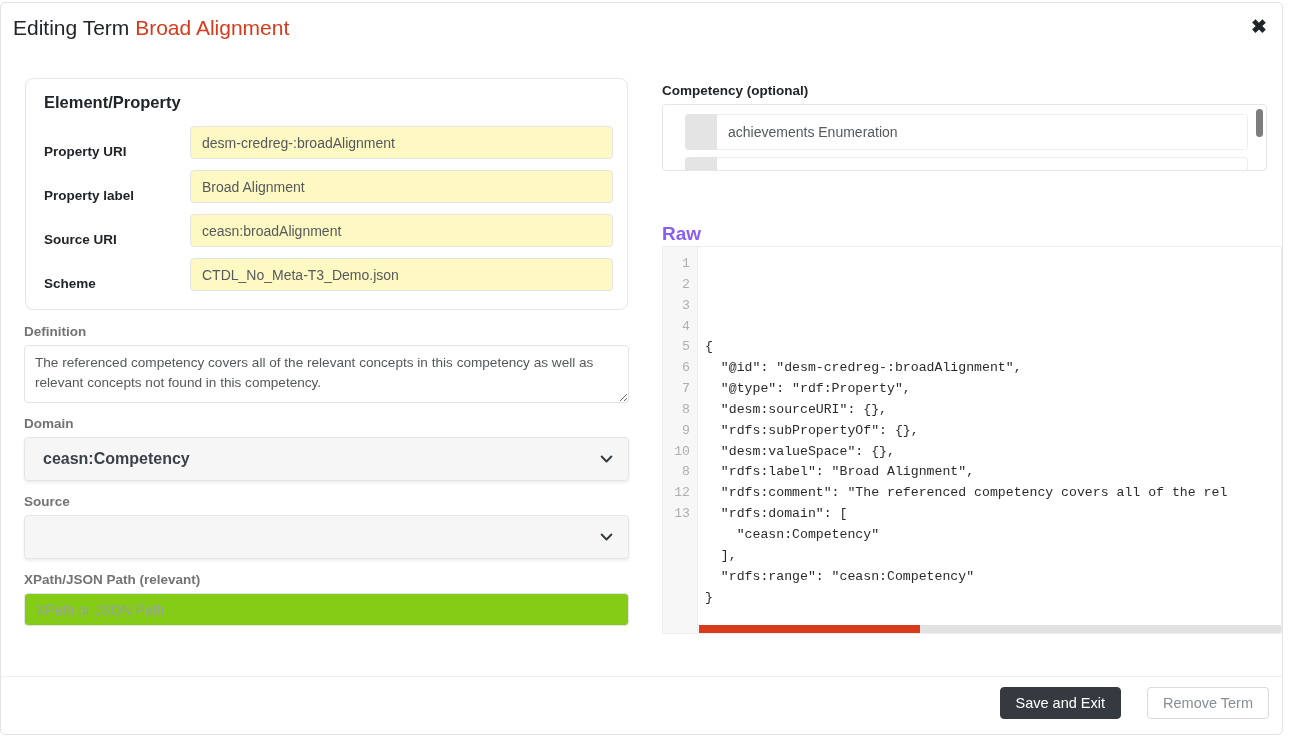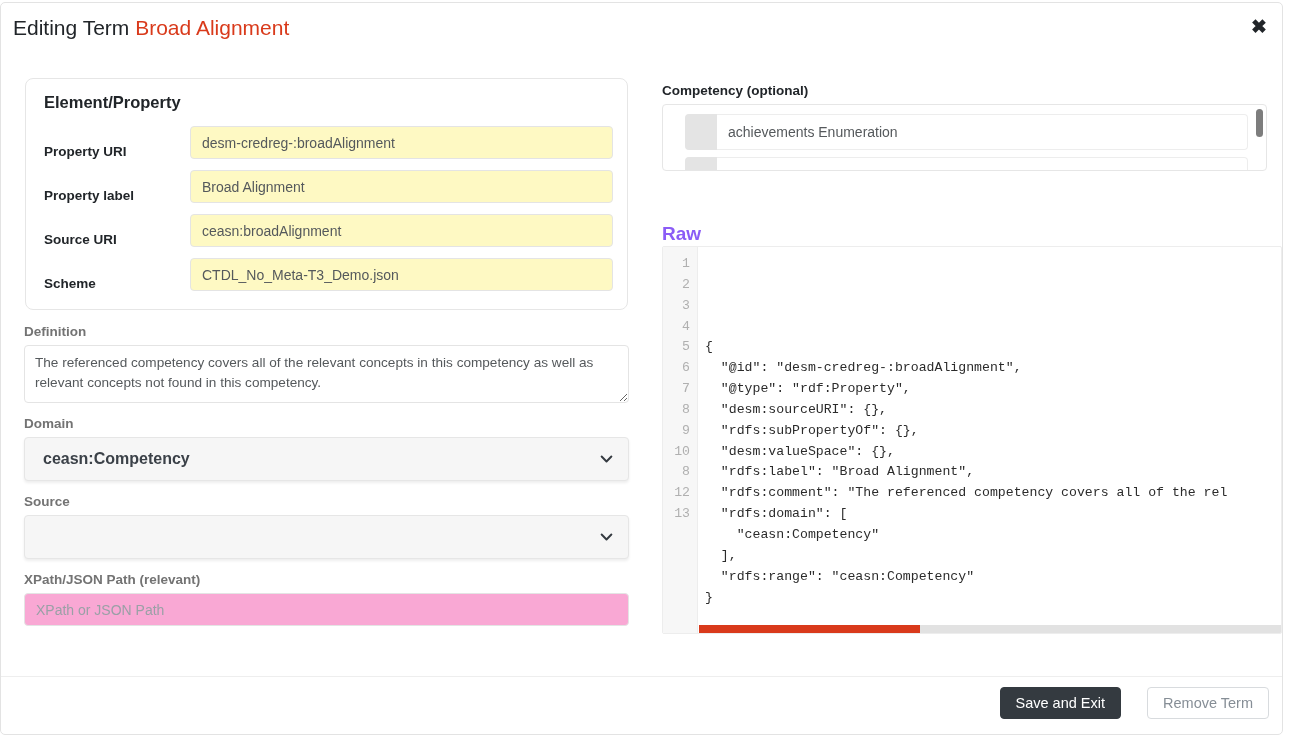--- a/index.html
+++ b/index.html
@@ -134,21 +134,21 @@
   }
   .chev svg { display: block; }
 
   
   .xpath-input {
     display: block;
     margin-left: 9px;
     width: 605px; height: 33px;
     border: 1px solid #e4e4e4;
     border-radius: 4px;
-    background: #f9a8d4;
+    background: #84cc16;
     font-size: 14px; color: #55595c;
     padding: 4px 11px;
     font-family: "Liberation Sans", sans-serif;
     outline: none;
   }
   .xpath-input::placeholder { color: #9aa0a6; opacity: 1; }
 
   
   .r-label {
     font-size: 13.5px; font-weight: bold; color: #212529;

